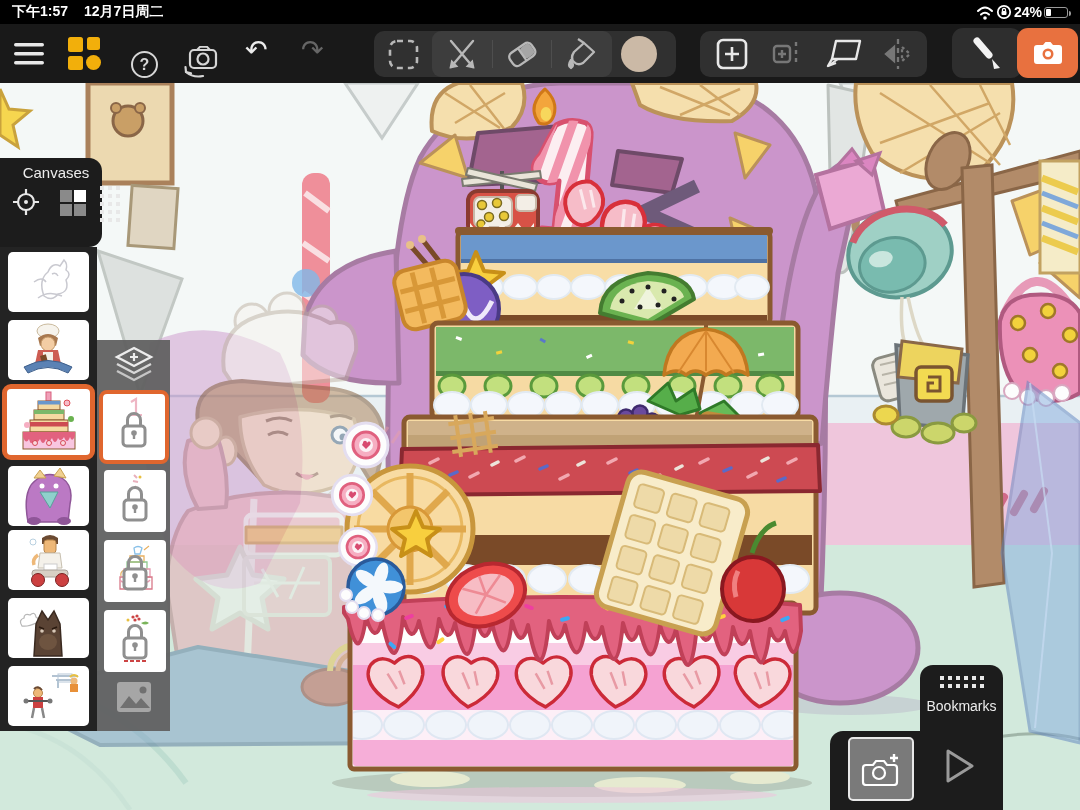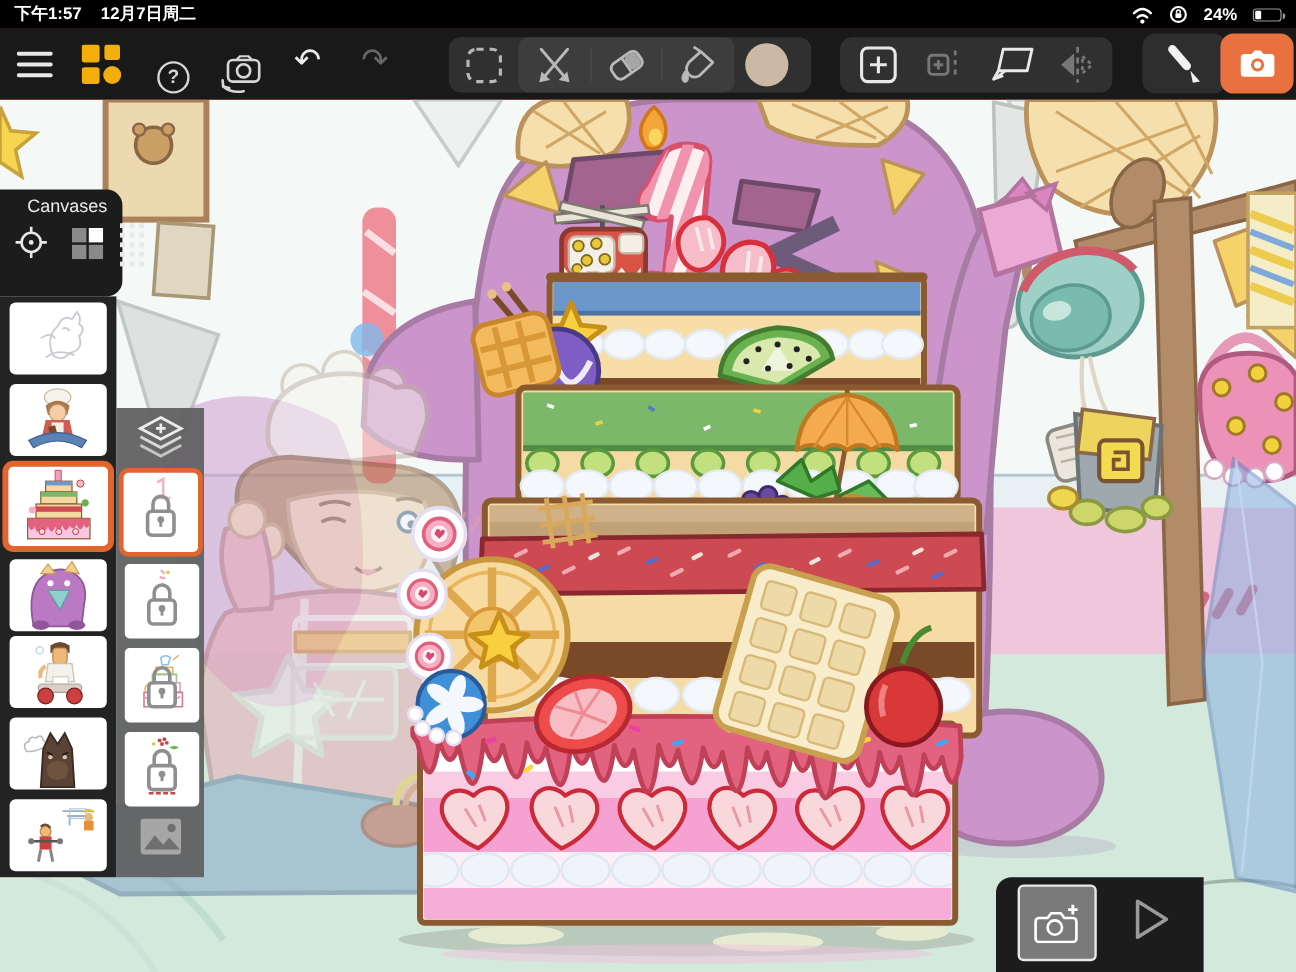--- a/index.html
+++ b/index.html
@@ -1,24 +1,24 @@
 <!DOCTYPE html>
 <html><head>
 <meta charset="utf-8">
 <style>
   *{margin:0;padding:0;box-sizing:border-box}
   body{background:#111;font-family:"Liberation Sans",sans-serif;-webkit-font-smoothing:antialiased}
-  .screen{position:relative;width:1080px;height:810px;background:#ef4444;overflow:hidden}
+  .screen{position:relative;width:1080px;height:810px;background:#fef9c3;overflow:hidden}
   .abs{position:absolute}
 
   
   .statusbar{position:absolute;top:0;left:0;width:1080px;height:24px;background:#000;color:#fff;
     display:flex;justify-content:space-between;align-items:center;padding:0 12px;font-size:14px;font-weight:bold}
   .st-left{display:flex;gap:16px;align-items:center}
-  .st-right{display:flex;gap:13px;align-items:center}
+  .st-right{display:flex;gap:2px;align-items:center}
   .battery{position:relative;width:24px;height:11px;border:1px solid #9a9a9a;border-radius:3px}
   .battery i{position:absolute;left:1px;top:1px;bottom:1px;width:5px;background:#fff;border-radius:1px}
   .battery:after{content:"";position:absolute;right:-4px;top:3px;width:2.5px;height:5px;background:#9a9a9a;border-radius:0 2px 2px 0}
 
   
   .toolbar{position:absolute;top:24px;left:0;width:1080px;height:59px;background:#191919}
   .tbtn{position:absolute;display:flex;align-items:center;justify-content:center;cursor:pointer}
   .group{position:absolute;top:7px;height:46px;background:#303030;border-radius:10px}
   .subgroup{position:absolute;top:0;height:46px;background:#3d3d3d;border-radius:9px;display:flex;align-items:center}
   .vdiv{width:1px;height:28px;background:#4e4e4e}
@@ -875,20 +875,37 @@
     </div>
     <div class="tbtn" style="left:20px;top:342px">
       <svg width="34" height="32" viewBox="0 0 34 32">
         <rect x="0" y="0" width="34" height="30" rx="3" fill="#a6a6a6"></rect>
         <path d="M3,26 l9,-12 l7,8 l5,-6 l9,10 z" fill="#707070"></path>
         <circle cx="26" cy="8" r="3.5" fill="#707070"></circle>
       </svg>
     </div>
   </div>
 
+  <div class="bm-tab">
+    <div class="dots" style="position:absolute;left:20px;top:11px;grid-template-columns:repeat(6,4px)">
+        <i></i>
+        <i></i>
+        <i></i>
+        <i></i>
+        <i></i>
+        <i></i>
+        <i></i>
+        <i></i>
+        <i></i>
+        <i></i>
+        <i></i>
+        <i></i>
+      </div>
+    <div class="bm-title">Bookmarks</div>
+  </div>
   <div class="bm-main">
     <div class="cam-add">
       <svg width="40" height="34" viewBox="0 0 40 34" fill="none" stroke="#fff" stroke-width="2.2">
         <path d="M3,9 h7 l3,-4 h8 l3,4 h7 a3,3 0 0 1 3,3 v14 a3,3 0 0 1 -3,3 H3 a3,3 0 0 1 -3,-3 V12 a3,3 0 0 1 3,-3 Z" transform="translate(2,4)"></path>
         <circle cx="18" cy="21" r="6"></circle>
         <path d="M33,2 v8 M29,6 h8" stroke-width="2.4"></path>
       </svg>
     </div>
     <div class="tbtn" style="left:112px;top:16px">
       <svg width="34" height="38" viewBox="0 0 34 38">

